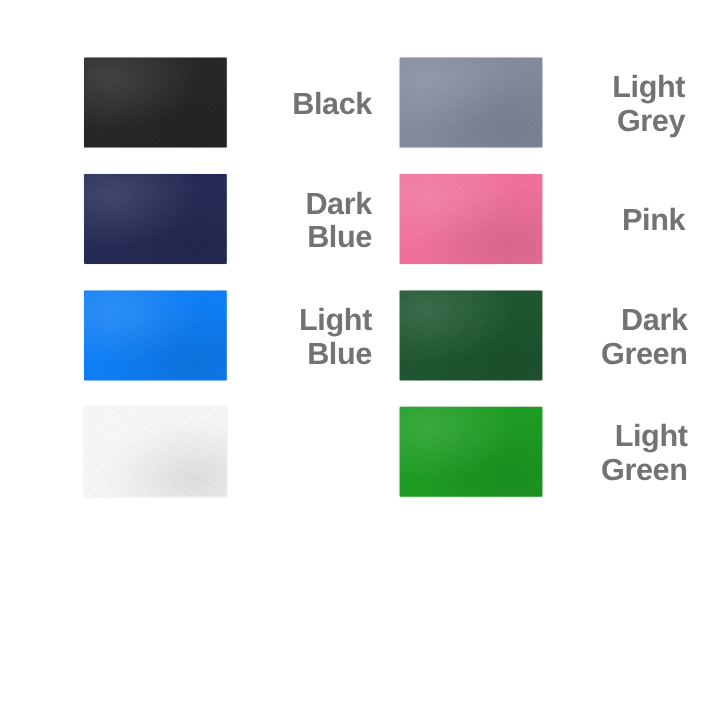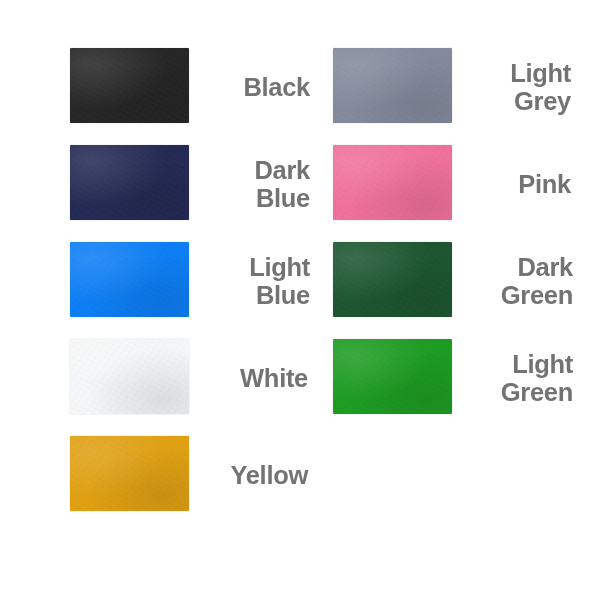--- a/index.html
+++ b/index.html
@@ -124,27 +124,22 @@
 Blue</div>
     </div>
 
     <div class="swatch-row col-left">
       <div class="swatch-chip" style="background-color: rgb(29, 86, 48);"></div>
       <div class="swatch-label">Dark
 Green</div>
     </div>
     <div class="swatch-row col-right">
       <div class="swatch-chip" style="background-color: rgb(244, 246, 247);"></div>
-      <div class="swatch-label">White</div>
     </div>
 
     <div class="swatch-row col-left">
       <div class="swatch-chip" style="background-color: rgb(29, 156, 34);"></div>
       <div class="swatch-label">Light
 Green</div>
     </div>
-    <div class="swatch-row col-right">
-      <div class="swatch-chip" style="background-color: rgb(224, 160, 18);"></div>
-      <div class="swatch-label">Yellow</div>
-    </div>
 
   </div>
 </div>
 
 </body></html>

